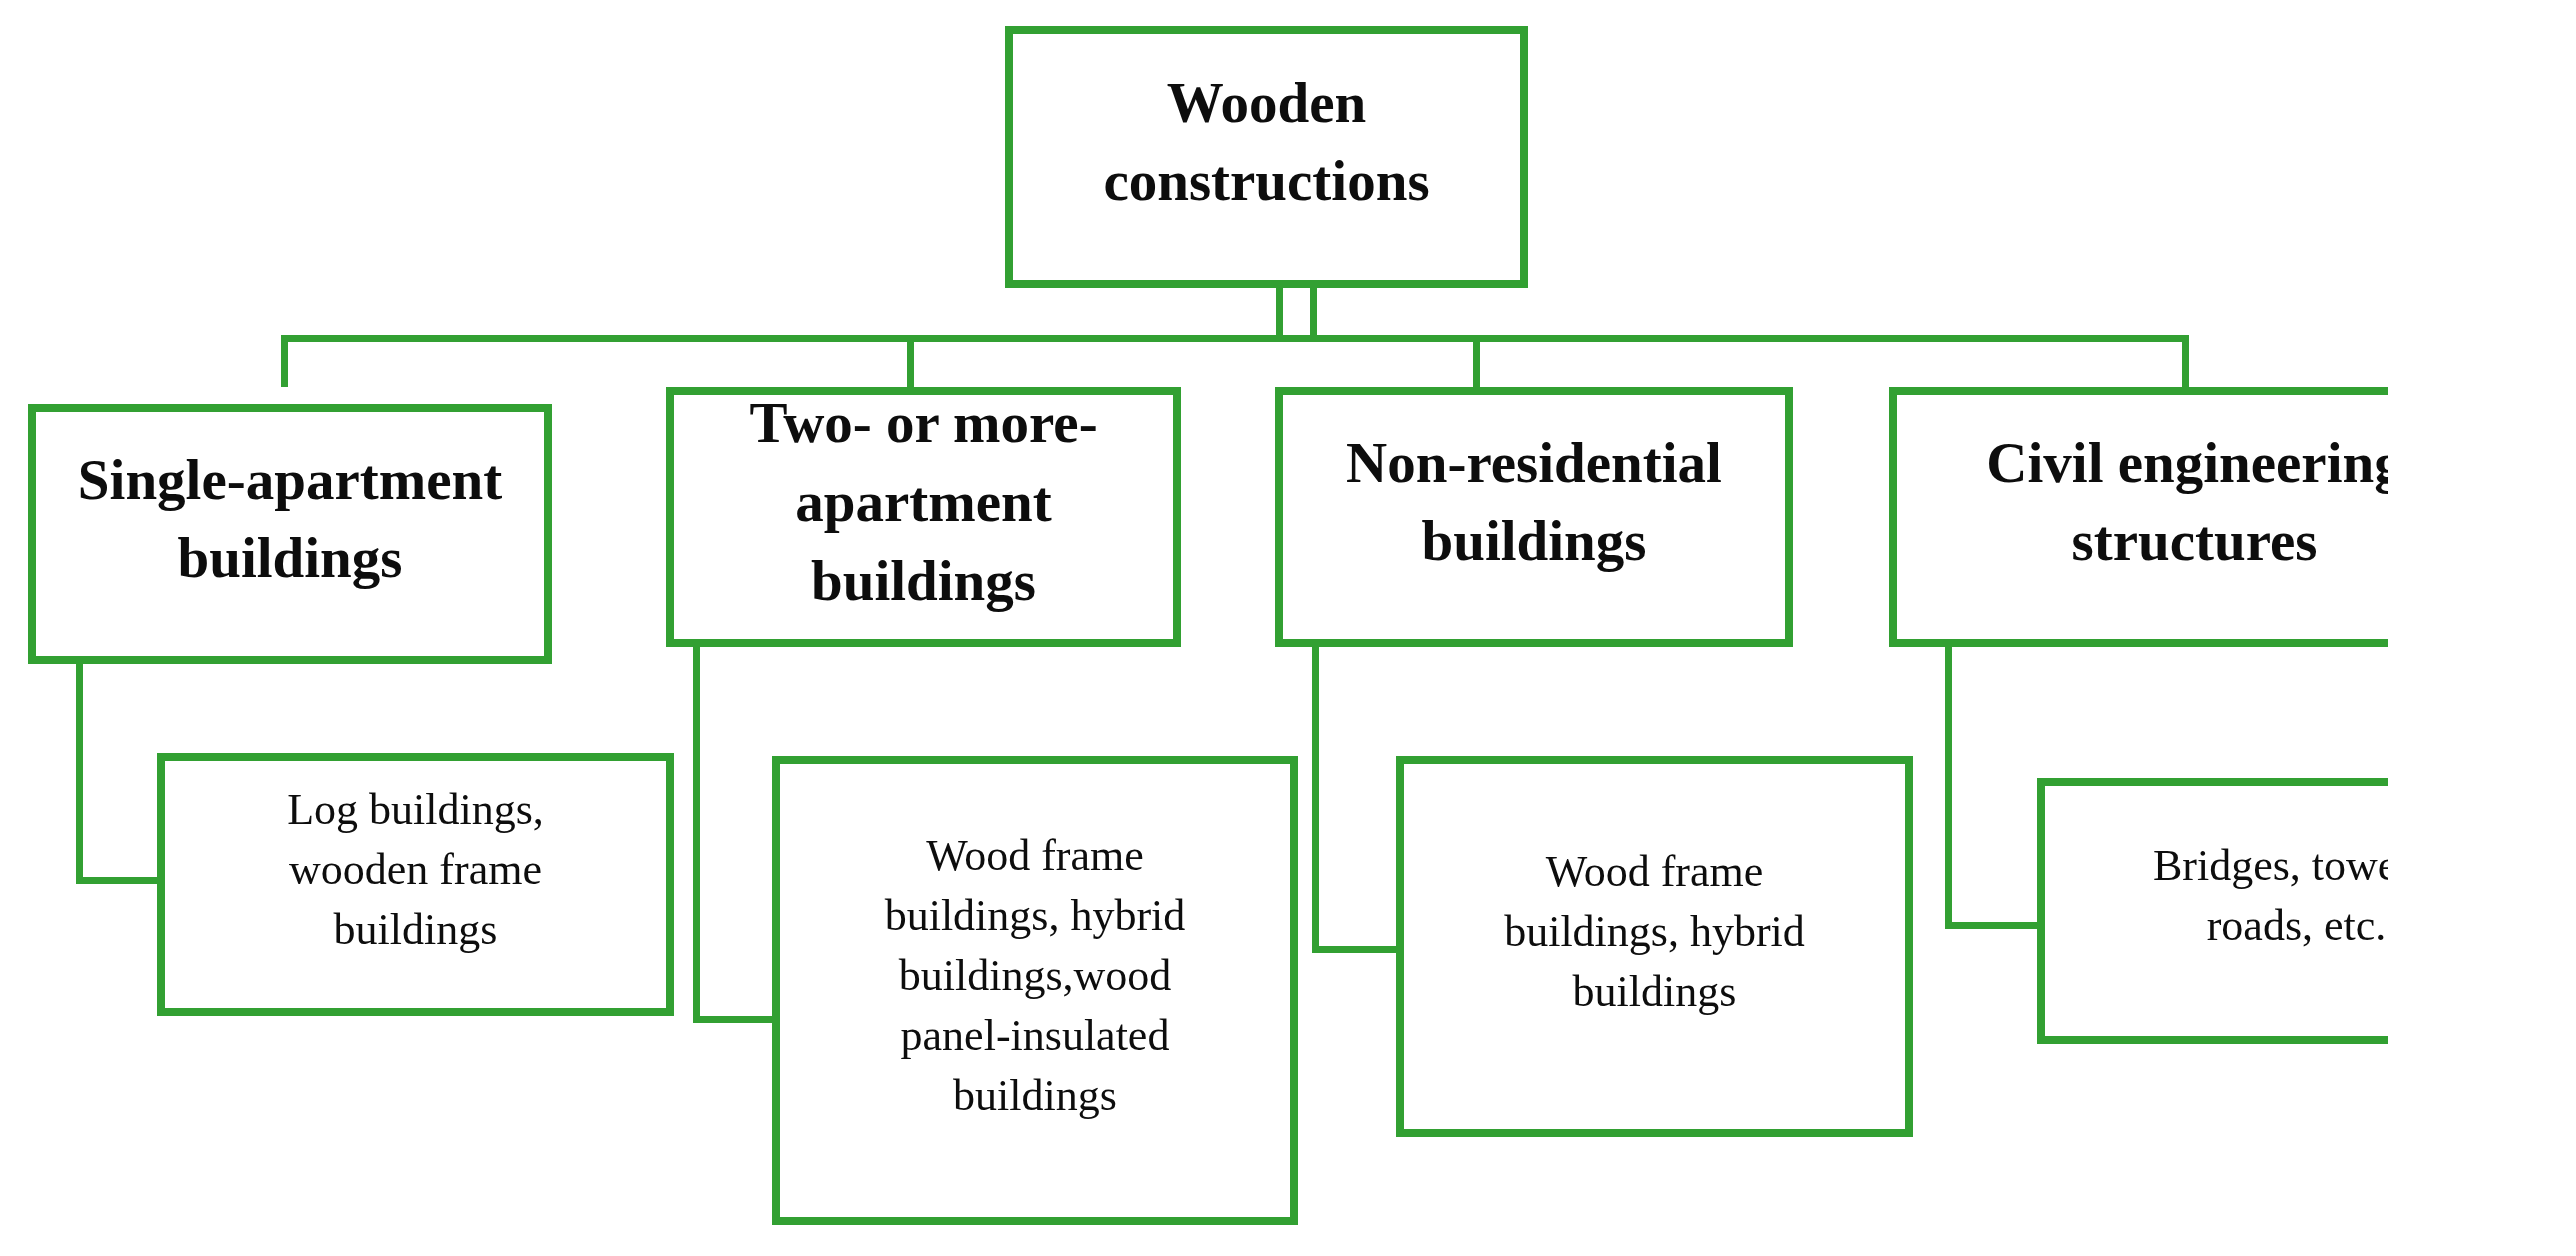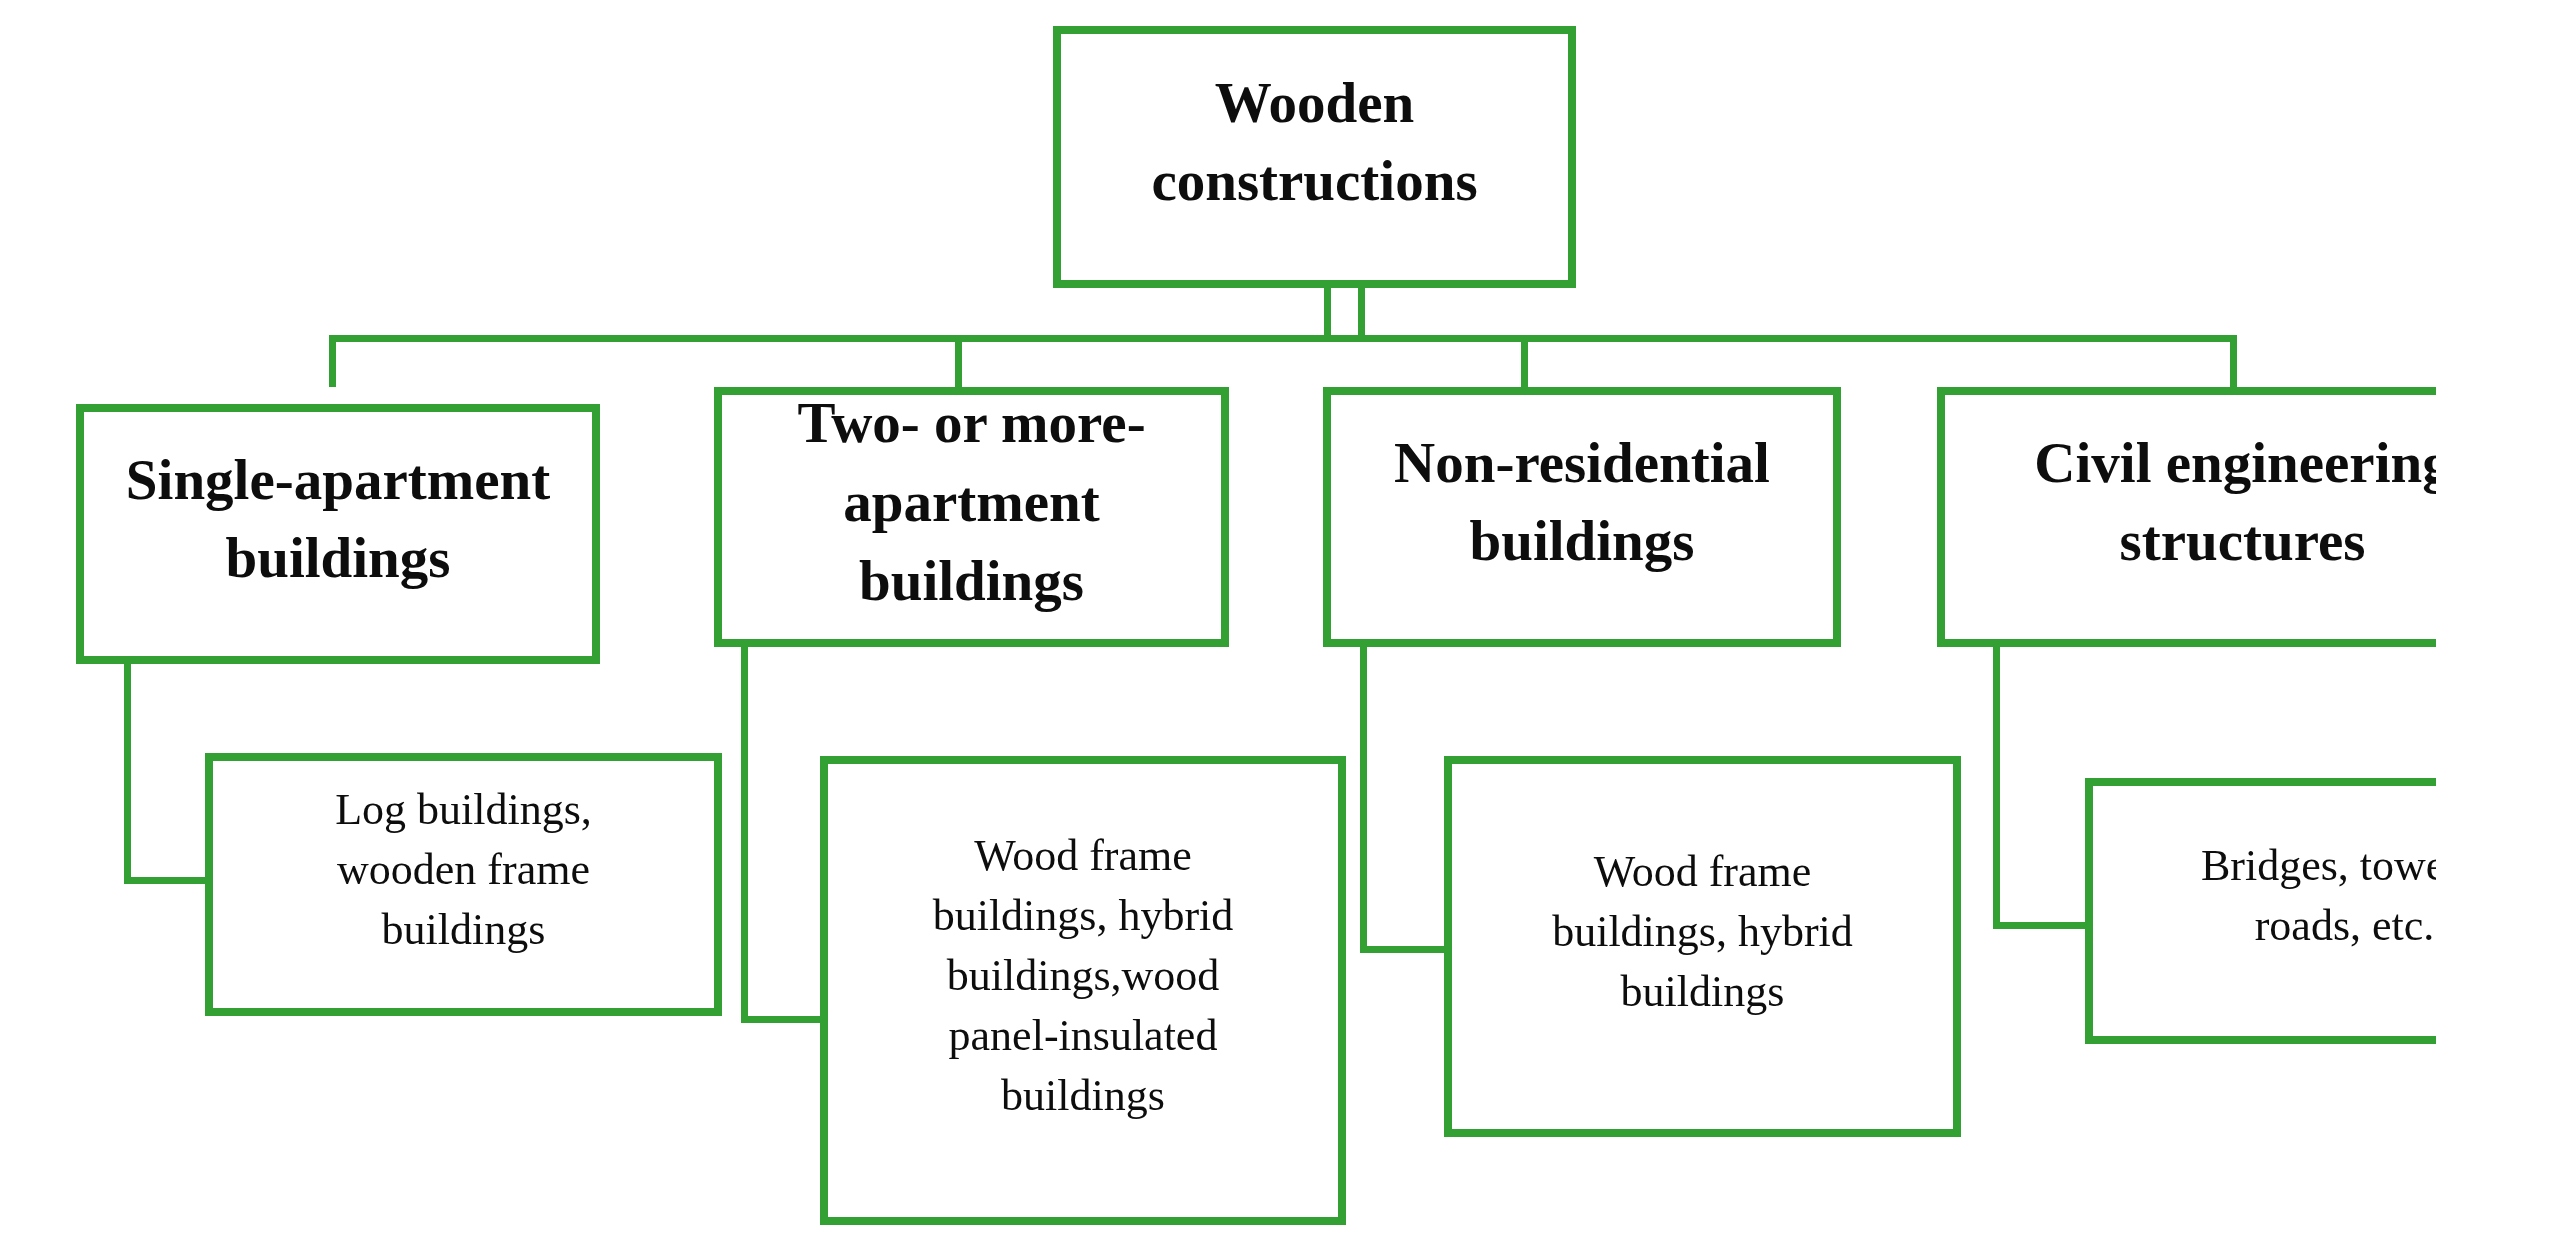--- a/index.html
+++ b/index.html
@@ -9,21 +9,20 @@
   }
   html,body{margin:0;padding:0;background:var(--bg);}
   .canvas{
     position:relative;
     width:2388px;
     height:1257px;
     background:var(--bg);
     overflow:hidden;
     font-family:"Liberation Serif","DejaVu Serif",serif;
     color:var(--text);
-    margin-left:48px;
   }
   .node{
     position:absolute;
     box-sizing:border-box;
     border:8.3px solid var(--line);
     background:#ffffff;
     display:flex;
     align-items:center;
     justify-content:center;
     text-align:center;

